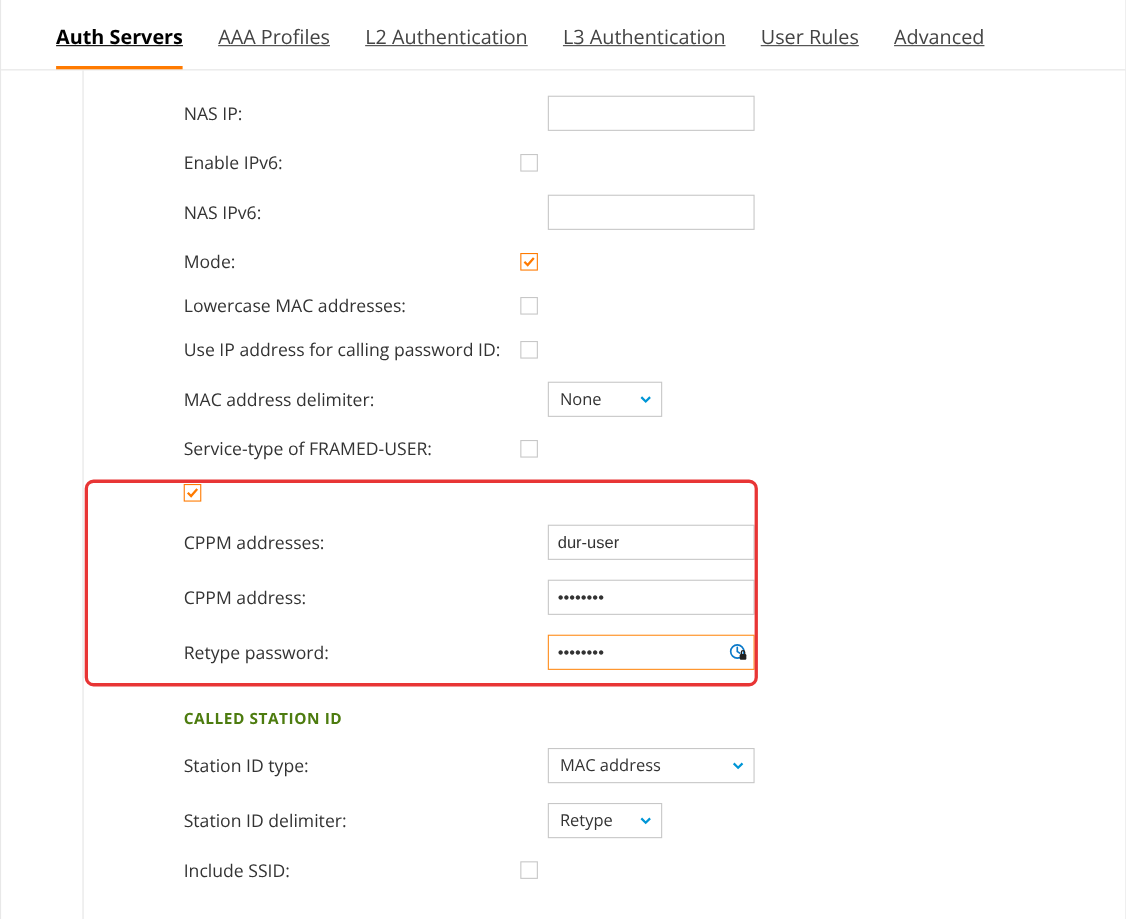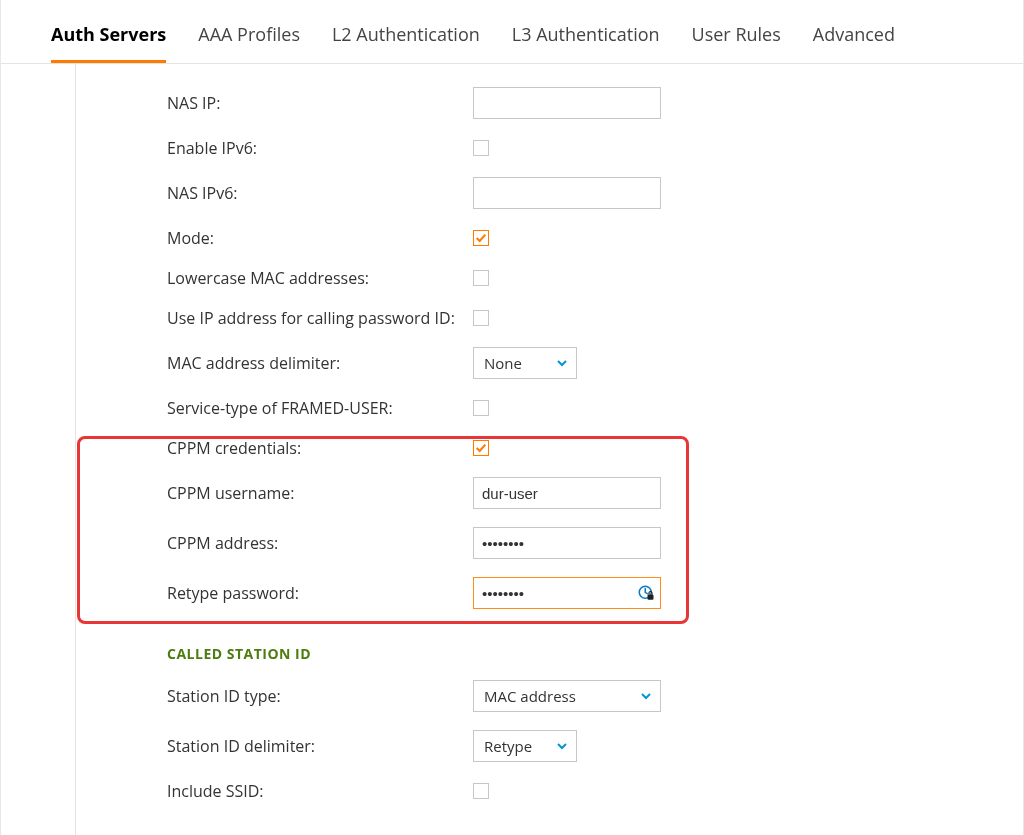--- a/index.html
+++ b/index.html
@@ -24,20 +24,21 @@
     padding: 22px 0 0 50px;
     gap: 32px;
   }
   .tab {
     font-size: 18px;
     color: #444;
     padding-bottom: 14px;
     cursor: pointer;
     border-bottom: 3px solid transparent;
     white-space: nowrap;
+    text-decoration: underline;
   }
   .tab.active {
     font-weight: 700;
     color: #000;
     border-bottom: 3px solid #ff7a00;
   }
   .content-wrapper {
     position: relative;
     padding-left: 74px;
   }
@@ -50,21 +51,21 @@
     background: #e4e4e4;
   }
   .form-area {
     padding: 14px 0 30px 92px;
   }
   .field-row {
     display: flex;
     align-items: center;
     min-height: 40px;
   }
-  .field-row.tall { min-height: 50px; }
+  .field-row.tall { min-height: 50px; gap: 25px; }
   .field-label {
     width: 306px;
     color: #333;
     font-size: 16px;
   }
   .field-control {
     display: flex;
     align-items: center;
   }
   .text-input {
@@ -228,32 +229,31 @@
       <div class="field-row">
         <div class="field-label">Service-type of FRAMED-USER:</div>
         <div class="field-control">
           <span class="checkbox">
             
           </span>
         </div>
       </div>
 
       <div class="field-row">
-        <div class="field-label">CPPM credentials:</div>
         <div class="field-control">
           <span class="checkbox checked">
             <svg viewBox="0 0 14 14" width="12" height="12">
                 <path d="M2 7 L5.5 10.5 L12 3"></path>
               </svg>
           </span>
         </div>
       </div>
 
       <div class="field-row tall">
-        <div class="field-label">CPPM username:</div>
+        <div class="field-label">CPPM addresses:</div>
         <div class="field-control">
           <input class="text-input w-lg" value="dur-user" style="">
         </div>
       </div>
 
       <div class="field-row tall">
         <div class="field-label">CPPM address:</div>
         <div class="field-control">
           <input class="text-input w-lg" value="••••••••" style="">
         </div>

